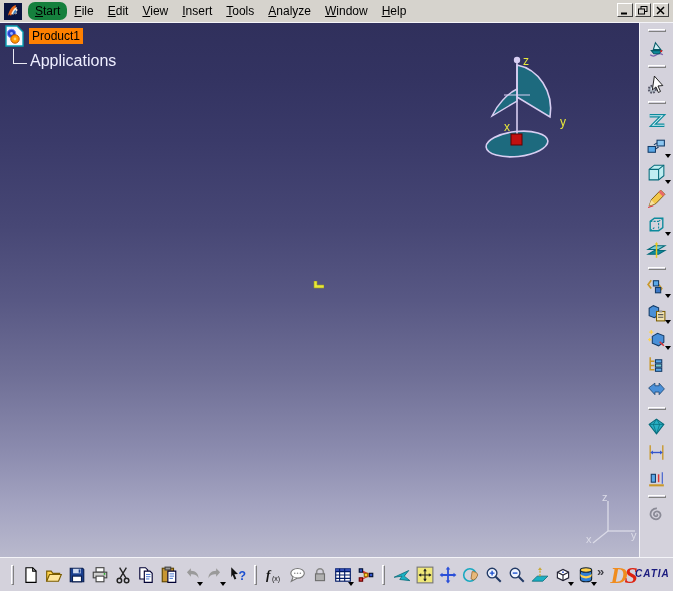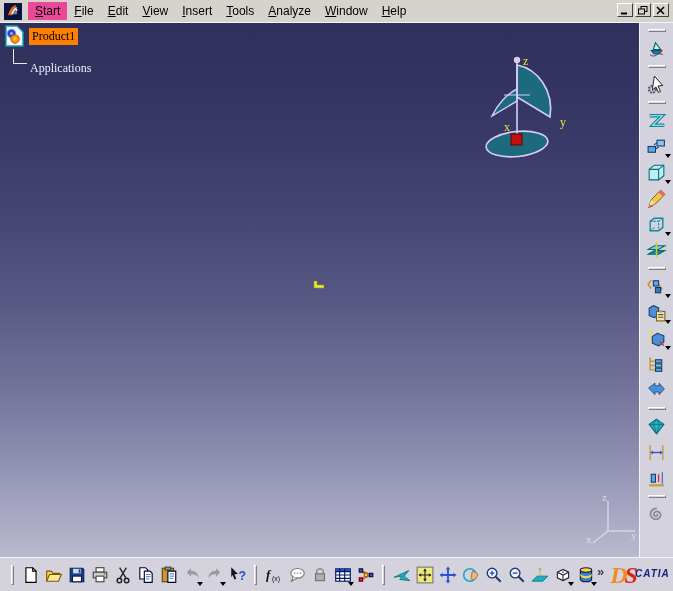--- a/index.html
+++ b/index.html
@@ -5,41 +5,41 @@
   * { margin:0; padding:0; box-sizing:border-box; }
   html,body { width:673px; height:591px; overflow:hidden;
     font-family:"Liberation Sans", sans-serif; background:#d6d3cd; }
   .window { position:relative; width:673px; height:591px; background:#d6d3cd; }
 
   
   .menubar { position:absolute; left:0; top:0; width:673px; height:22px;
     background:#d6d3cd; display:flex; align-items:center; padding-left:2px; }
   .appicon { width:18px; height:17px; margin:0 6px 0 2px; flex:0 0 auto; }
   .menu-item { font-size:12px; color:#000; padding:2px 7px; white-space:nowrap; cursor:default; }
-  .menu-item.hl { background:#ec4899; }
+  .menu-item.hl { background:#15803d;border-radius:7px; }
   .menu-item u { text-decoration:underline; }
   .winbtns { position:absolute; right:4px; top:3px; display:flex; gap:2px; }
   .winbtn { width:16px; height:14px; background:#d6d3cd;
     border-top:1px solid #fff; border-left:1px solid #fff;
     border-right:1px solid #404040; border-bottom:1px solid #404040;
     display:flex; align-items:center; justify-content:center; }
   .winbtn svg { width:10px; height:9px; }
 
   
   .viewport { position:absolute; left:0; top:22px; width:639px; height:535px;
     border-top:1px solid #f4f4f8;
     background:linear-gradient(180deg,#30305c 0%,#333361 10%,#3a3a69 22%,
-      #474775 38%,#585884 52%,#6f6f96 66%,#8b8bae 80%,#a5a5c2 91%,#b9b9cd 100%);font-family:Liberation Serif, serif; }
+      #474775 38%,#585884 52%,#6f6f96 66%,#8b8bae 80%,#a5a5c2 91%,#b9b9cd 100%); }
   .tree { position:absolute; left:4px; top:2px; color:#eef; }
   .tree-root { display:flex; align-items:center; }
   .tree-root .nodeicon { width:21px; height:22px; margin-right:4px; }
   .root-label { background:#ff8000; color:#000; font-size:12px; padding:1px 3px; }
   .tree-connector-v { position:absolute; left:9px; top:24px; width:1px; height:14px; background:#e9e9f2; }
   .tree-connector-h { position:absolute; left:9px; top:38px; width:14px; height:1px; background:#e9e9f2; }
-  .child-label { position:absolute; left:26px; top:36px; color:#eef; font-size:12px; white-space:nowrap; }
+  .child-label { position:absolute; left:26px; top:27px; color:#eef; font-size:16px; white-space:nowrap; }
   .compass { position:absolute; left:480px; top:26px; width:100px; height:120px; }
   .triad { position:absolute; left:585px; top:468px; width:55px; height:58px; }
   .marker { position:absolute; left:313px; top:258px; width:11px; height:9px; }
 
   
   .right-toolbar { position:absolute; right:0; top:22px; width:34px; height:535px;
     background:#d4d2dc; border-left:1px solid #f4f4f8; border-top:1px solid #f4f4f8;
     display:flex; flex-direction:column; align-items:center; padding-top:2px; }
   .handle-h { width:18px; height:3px; margin:4px auto 3px;
     border-top:1px solid #fff; border-left:1px solid #fff;

